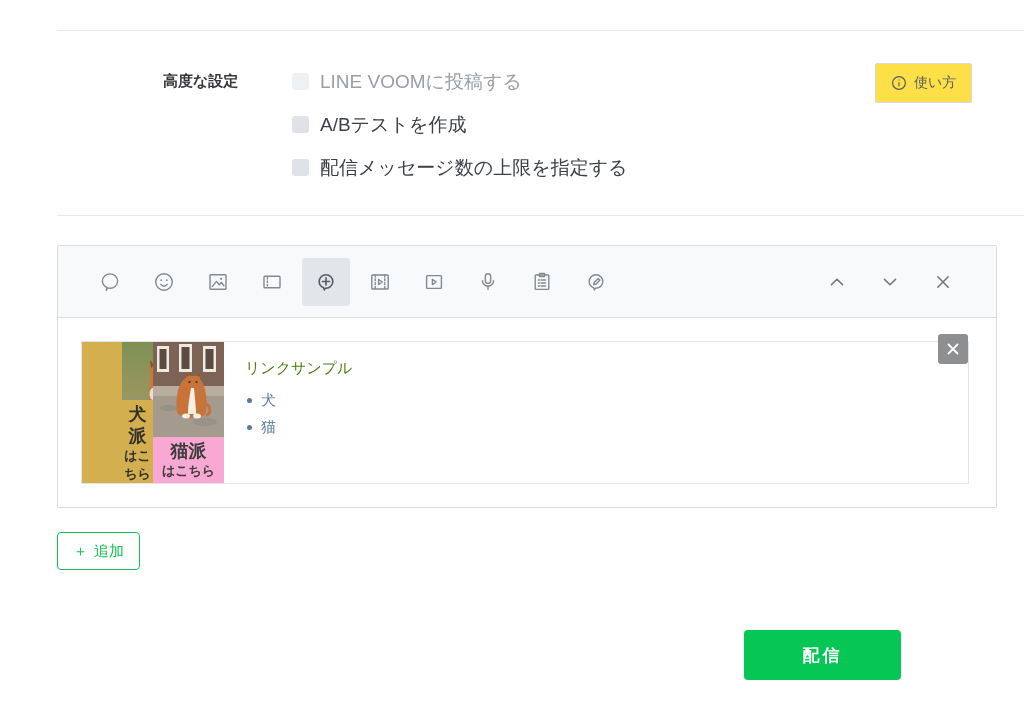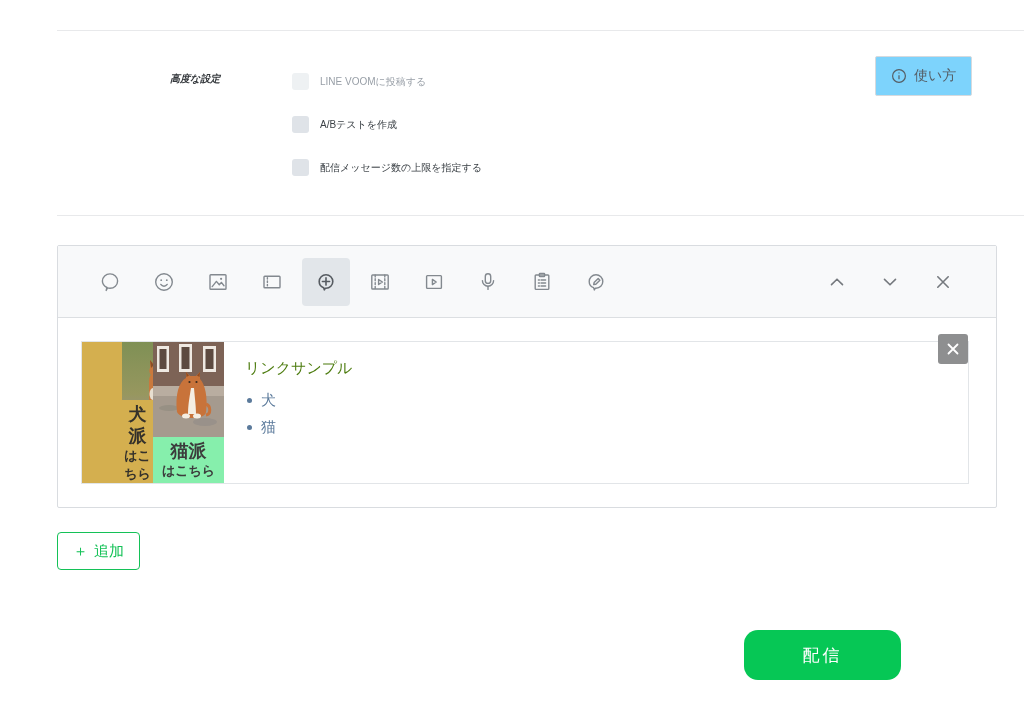--- a/index.html
+++ b/index.html
@@ -1,30 +1,30 @@
 <!DOCTYPE html>
 <html><head>
 <meta charset="utf-8">
 <style>
   * { margin:0; padding:0; box-sizing:border-box; }
   html,body { width:1024px; height:714px; background:#ffffff; font-family:"Liberation Sans","DejaVu Sans",sans-serif; overflow:hidden; position:relative; }
 
   .divider { position:absolute; left:57px; right:0; height:1px; background:#e8e9eb; }
 
   
-  .settings-label { position:absolute; left:170px; top:72px; font-size:10px; font-weight:700; color:#35393d;font-style:italic; }
+  .settings-label { position:absolute; left:163px; top:72px; font-size:15px; font-weight:700; color:#35393d; }
   .chk-col { position:absolute; left:292px; top:72px; }
   .chk-row { display:flex; align-items:center; height:19px; margin-bottom:24px; }
   .chk-box { width:17px; height:17px; border-radius:3px; background:#dfe3e8; margin-right:11px; flex:none; }
   .chk-box.disabled { background:#eef1f3; }
-  .chk-label { font-size:10px; color:#3b4146; }
+  .chk-label { font-size:19px; color:#3b4146; }
   .chk-label.disabled { color:#989fa7; }
 
-  .help-btn { position:absolute; left:875px; top:56px; height:40px; padding:0 15px; display:flex; align-items:center; gap:7px;
-    background:#7dd3fc; border:1px solid #d6dade; border-radius:2px; color:#555d64; font-size:14px; cursor:pointer; }
+  .help-btn { position:absolute; left:875px; top:63px; height:40px; padding:0 15px; display:flex; align-items:center; gap:7px;
+    background:#fde047; border:1px solid #d6dade; border-radius:2px; color:#555d64; font-size:14px; cursor:pointer; }
 
   
   .card { position:absolute; left:57px; top:245px; width:940px; height:263px; background:#fff; border:1px solid #d9dce0; border-radius:2px; }
   .toolbar { height:72px; background:#f8f9fa; border-bottom:1px solid #dcdfe2; display:flex; align-items:center; padding-left:28px; padding-right:31px; }
   .tool { width:48px; height:48px; margin-right:6px; display:flex; align-items:center; justify-content:center; border-radius:4px; cursor:pointer; }
   .tool.selected { background:#e2e6ea; }
   .tool svg { stroke:#83898f; fill:none; stroke-width:1.4; stroke-linecap:round; stroke-linejoin:round; }
   .tool.selected svg { stroke:#565b61; stroke-width:1.6; }
   .nav-group { margin-left:auto; display:flex; }
   .nav-tool { width:44px; height:44px; margin-left:9px; display:flex; align-items:center; justify-content:center; cursor:pointer; }
@@ -32,40 +32,40 @@
 
   .card-content { position:relative; height:189px; }
   .preview-box { position:absolute; left:23px; top:23px; width:888px; height:143px; border:1px solid #e2e5e8; background:#fff; }
 
   .thumb { position:absolute; left:0; top:0; width:142px; height:141px; display:flex; }
   .thumb-panel { width:71px; height:141px; display:flex; flex-direction:column; }
   .thumb-photo { height:95px; overflow:hidden; }
   .thumb-photo svg { display:block; }
   .thumb-caption { flex:1; text-align:center; padding-top:3px; }
   .thumb-caption.gold { background:#d4af4f; }
-  .thumb-caption.white { background:#86efac; }
+  .thumb-caption.white { background:#f9a8d4; }
   .cap-title { font-size:18px; font-weight:700; color:#34312b; line-height:22px; }
   .cap-sub { font-size:13px; font-weight:700; color:#34312b; }
 
   .preview-text { position:absolute; left:163px; top:17px; }
   .preview-title { font-size:15px; color:#4d7c0f; margin-bottom:9px; }
   .preview-link-row { display:flex; align-items:center; height:27px; font-size:15px; color:#5b7a9b; }
   .bullet-dot { width:5px; height:5px; border-radius:50%; background:#5b7a9b; margin:0 9px 0 2px; }
   .preview-link { color:#5b7a9b; cursor:pointer; }
 
   .preview-close { position:absolute; top:-8px; right:0px; width:30px; height:30px; background:#8e8f90; border-radius:3px;
     display:flex; align-items:center; justify-content:center; cursor:pointer; }
   .preview-close svg { stroke:#ffffff; stroke-width:1.8; stroke-linecap:round; }
 
   
   .add-btn { position:absolute; left:57px; top:532px; height:38px; padding:0 15px; display:flex; align-items:center; gap:6px;
     background:#fff; border:1px solid #14c157; border-radius:4px; color:#14c157; font-size:15px; cursor:pointer; }
   .add-plus { font-size:15px; }
-  .broadcast-btn { position:absolute; left:744px; top:630px; width:157px; height:50px; background:#06c755; border:none; border-radius:14px;
-    color:#ffffff; font-size:17px; font-weight:400; letter-spacing:3px; cursor:pointer; display:flex; align-items:center; justify-content:center; }
+  .broadcast-btn { position:absolute; left:744px; top:630px; width:157px; height:50px; background:#06c755; border:none; border-radius:4px;
+    color:#ffffff; font-size:17px; font-weight:700; letter-spacing:3px; cursor:pointer; display:flex; align-items:center; justify-content:center; }
 </style>
 </head>
 <body>
 
 <div class="divider" style="top:30px;"></div>
 
 <div class="settings-label">高度な設定</div>
 
 <div class="chk-col">
   <div class="chk-row">

